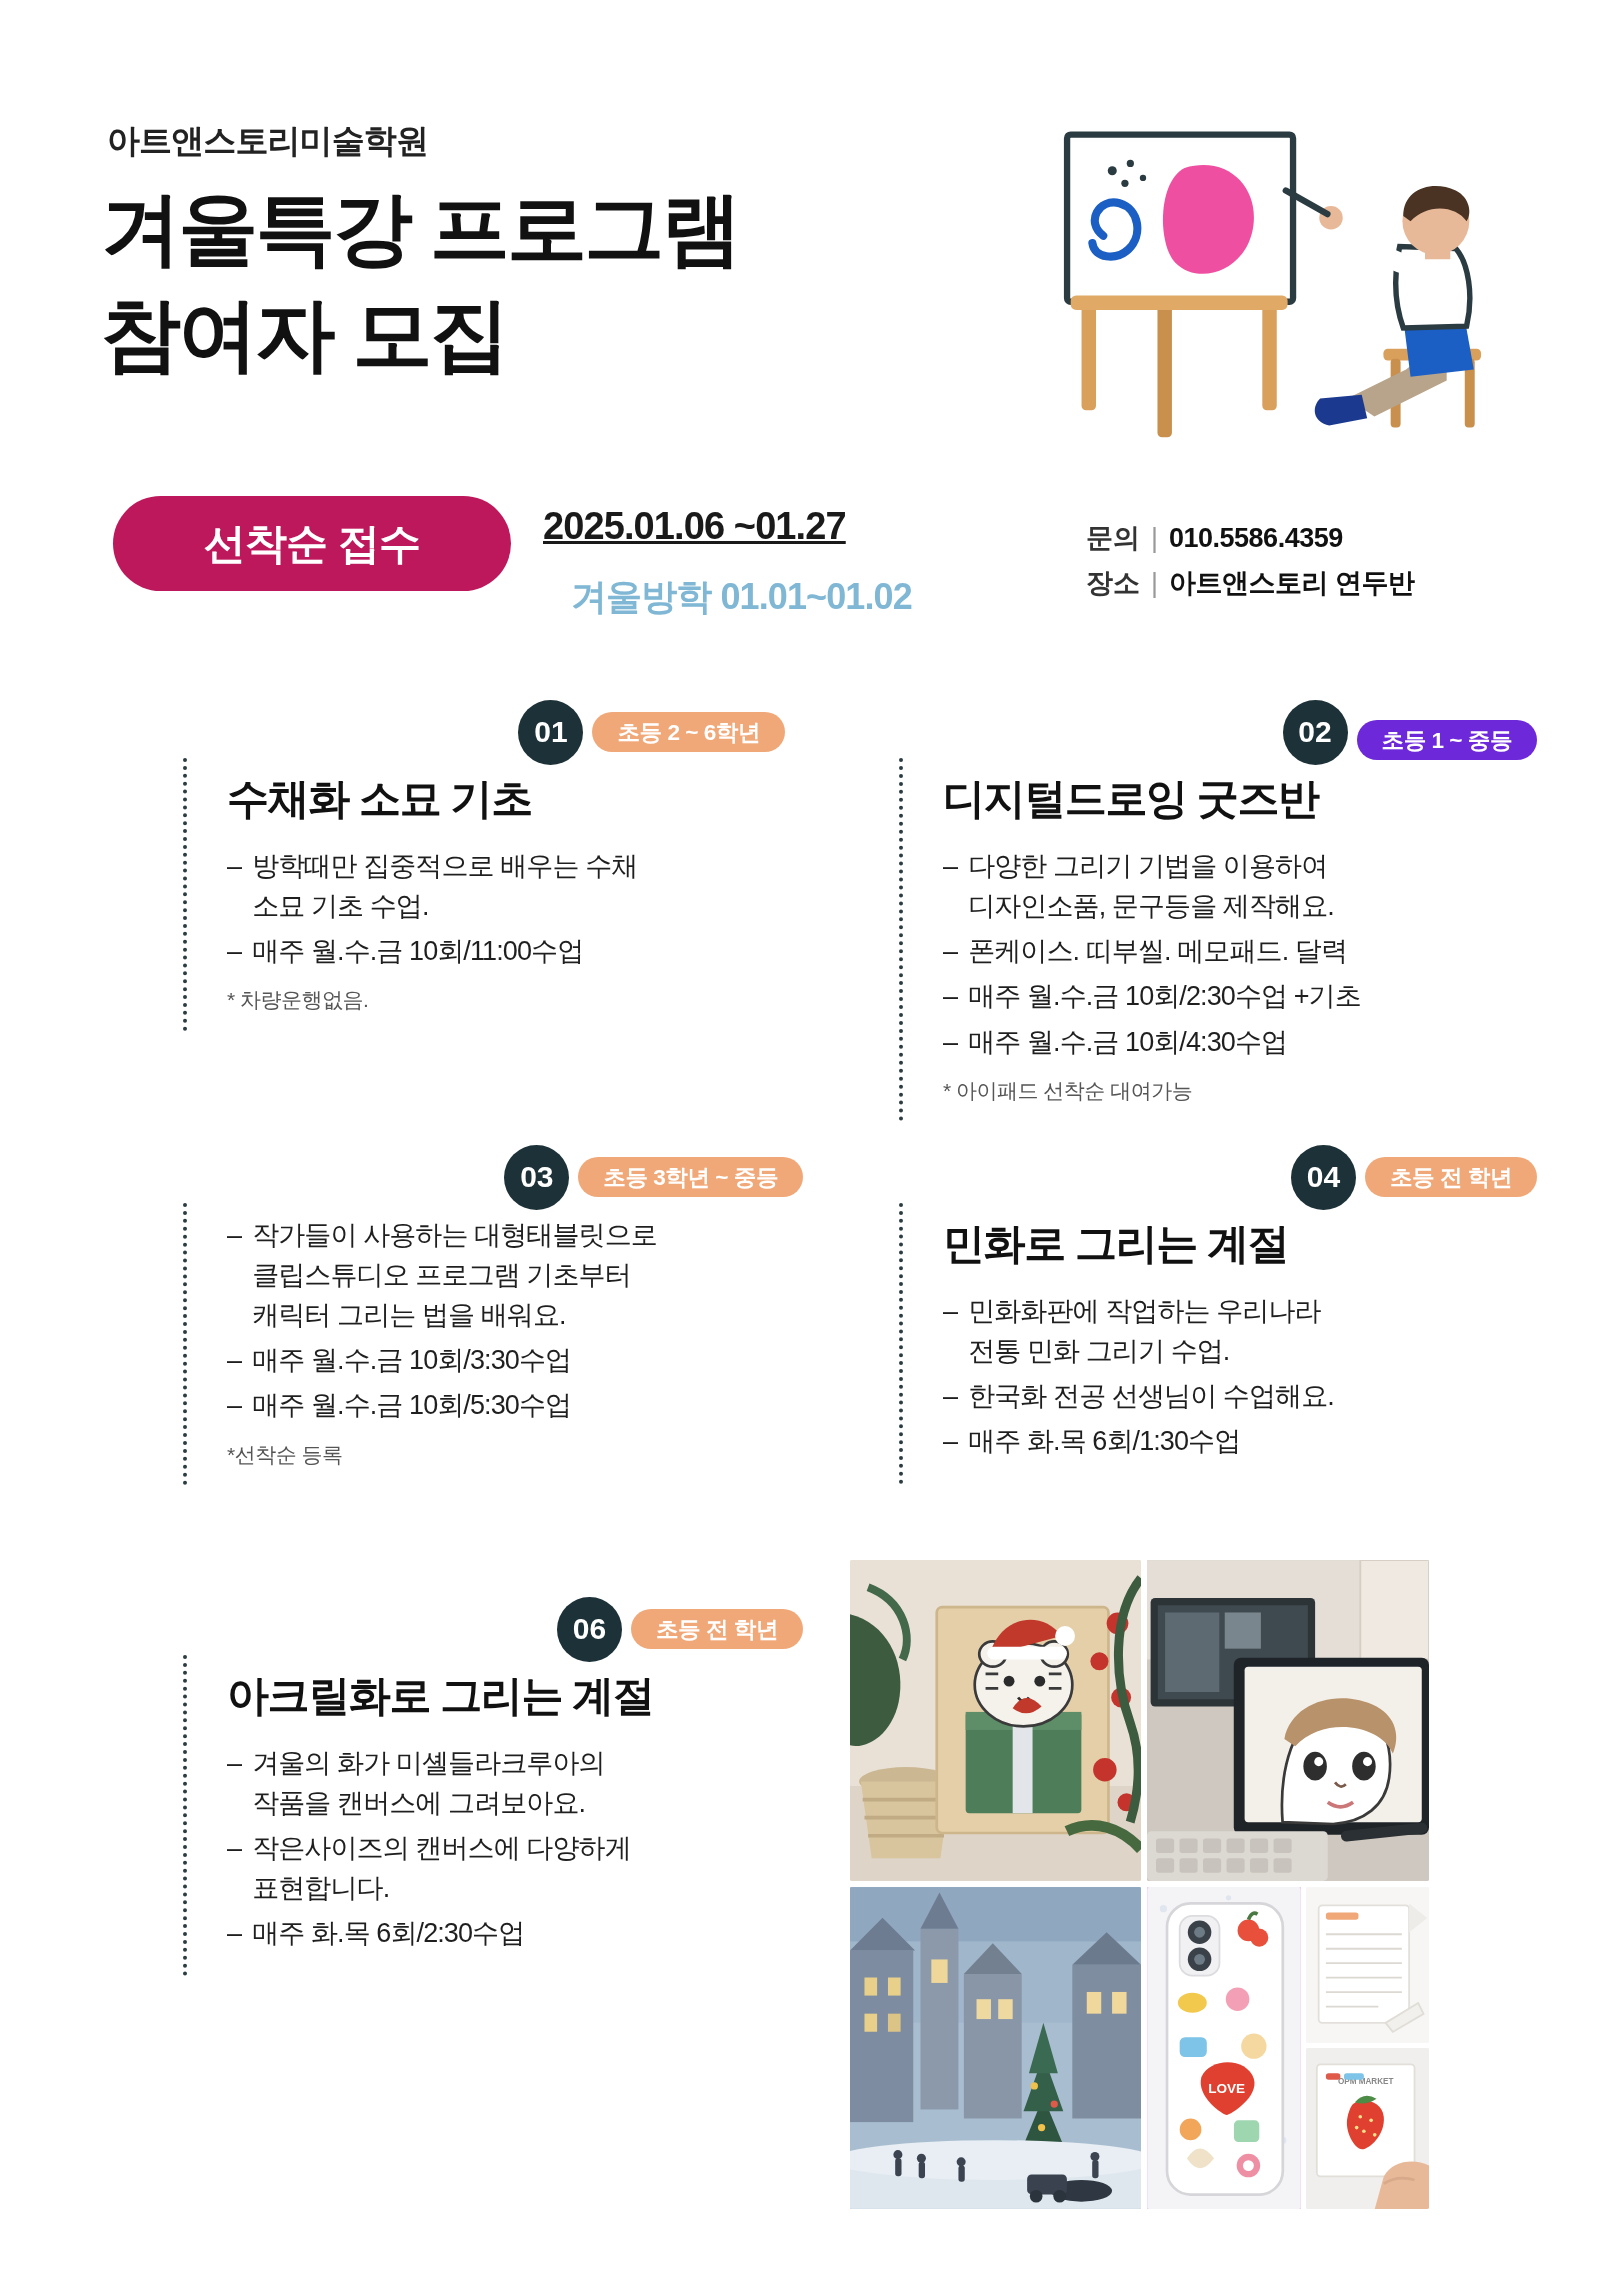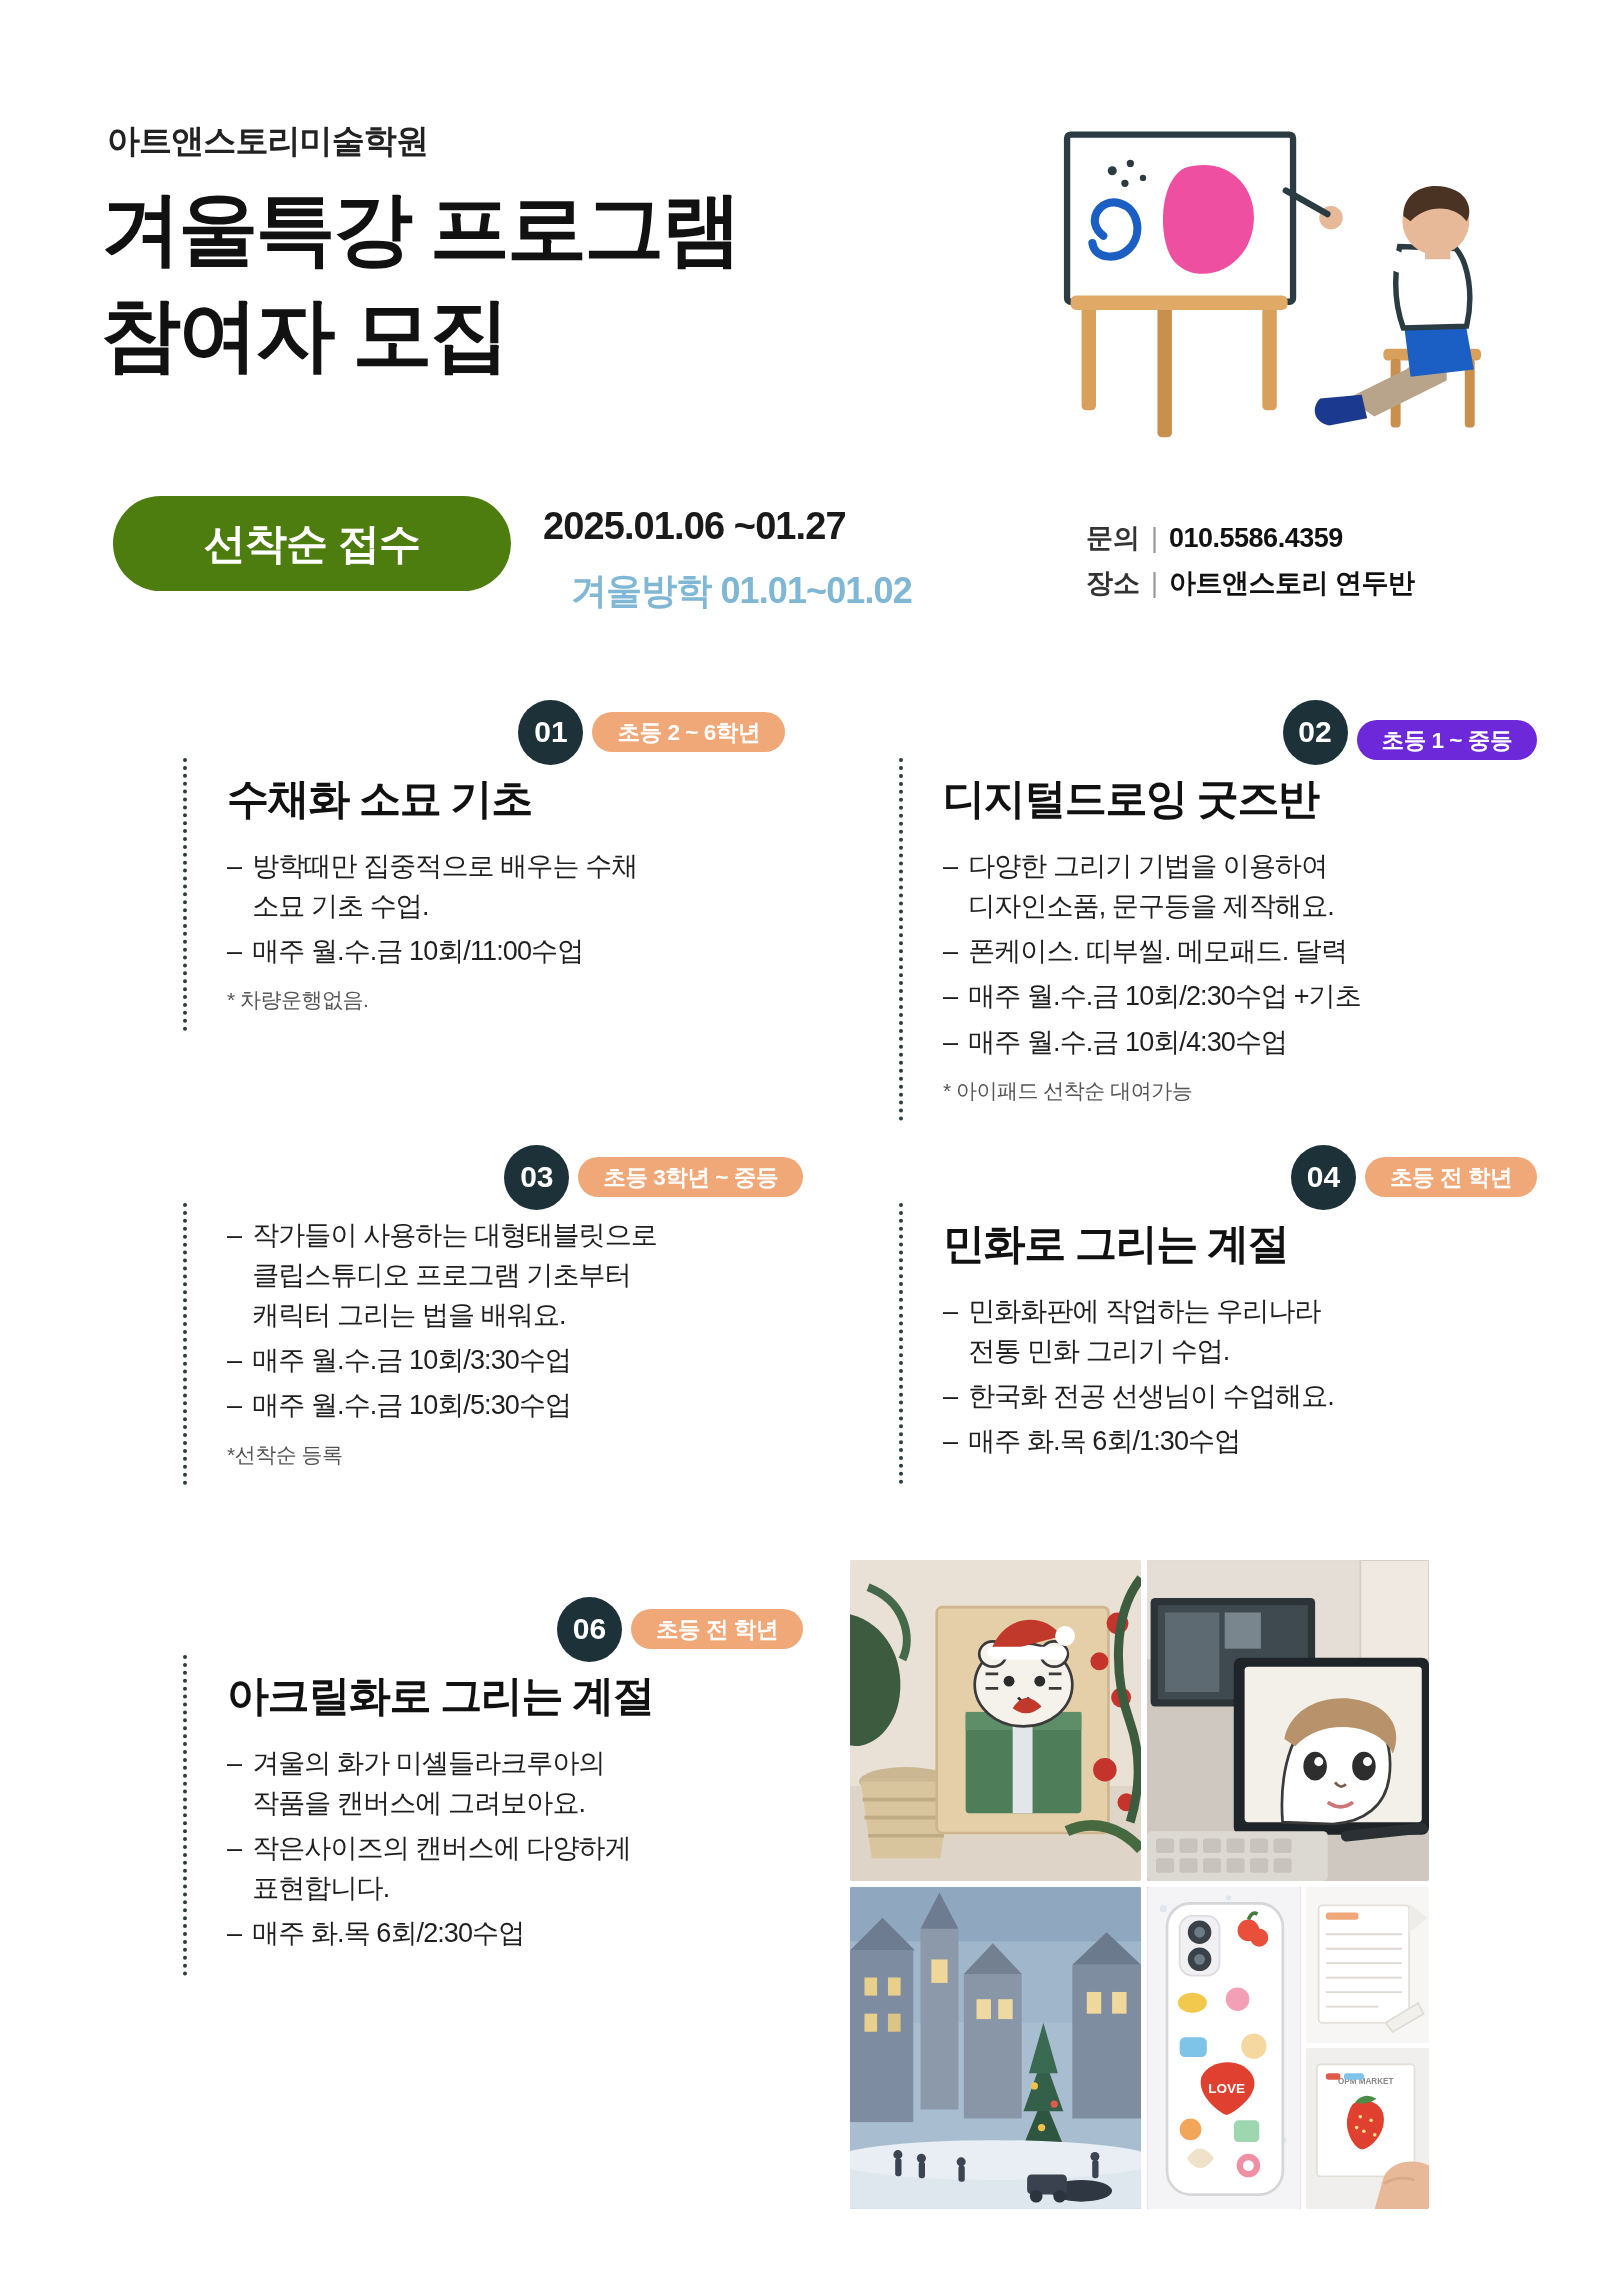--- a/index.html
+++ b/index.html
@@ -45,35 +45,36 @@
     position: absolute;
     left: 1049px; top: 127px;
     width: 470px; height: 326px;
   }
 
   
   .badge-pill {
     position: absolute;
     left: 113px; top: 496px;
     width: 398px; height: 95px;
-    background: #4d7c0f;
+    background: #be185d;
     border-radius: 54px;
     display: flex; align-items: center; justify-content: center;
     font-size: 42px; font-weight: 900;
     letter-spacing: -0.9px;
     color: #ffffff;
   }
   .date-block {
     position: absolute;
     left: 543px; top: 505px;
   }
   .date-line1 {
     font-size: 38px; font-weight: 900; letter-spacing: -0.9px;
     color: #1a1a1a;
-    margin-bottom: 19px;
+    margin-bottom: 25px;
+    text-decoration: underline;
   }
   .date-line2 {
     font-size: 36px; font-weight: 900; letter-spacing: -0.9px;
     color: #7fb7d4;
     margin-left: 28px;
   }
   .contact-block {
     position: absolute;
     left: 1086px; top: 516px;
     font-size: 27px;

